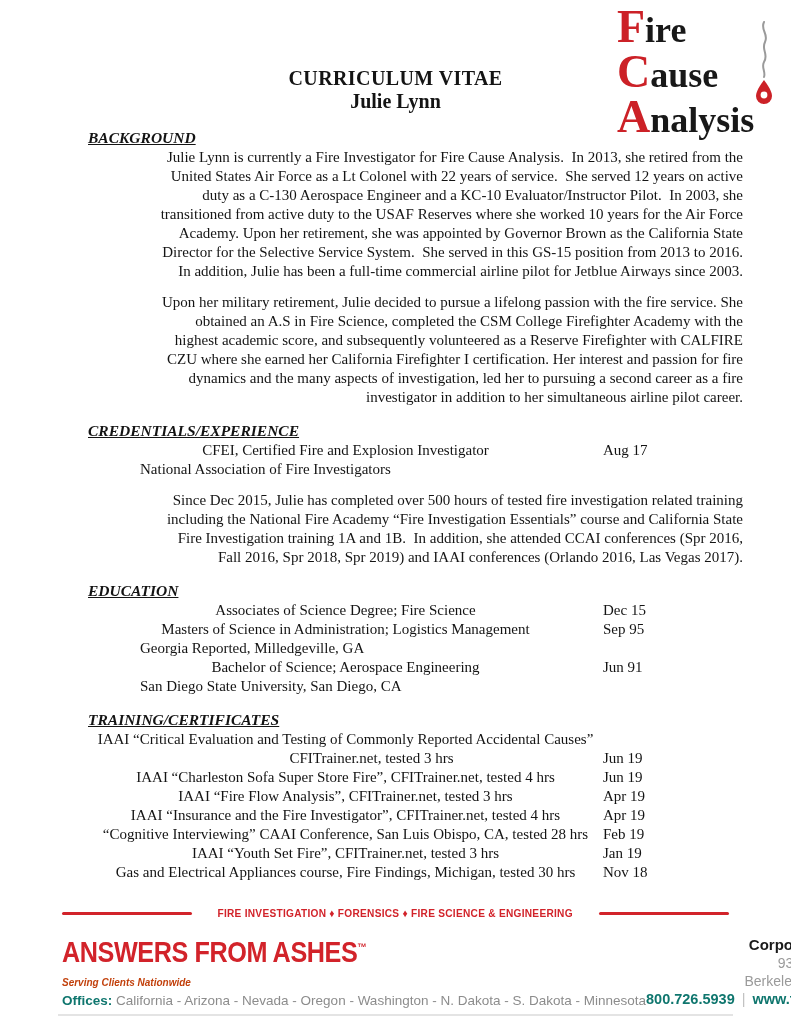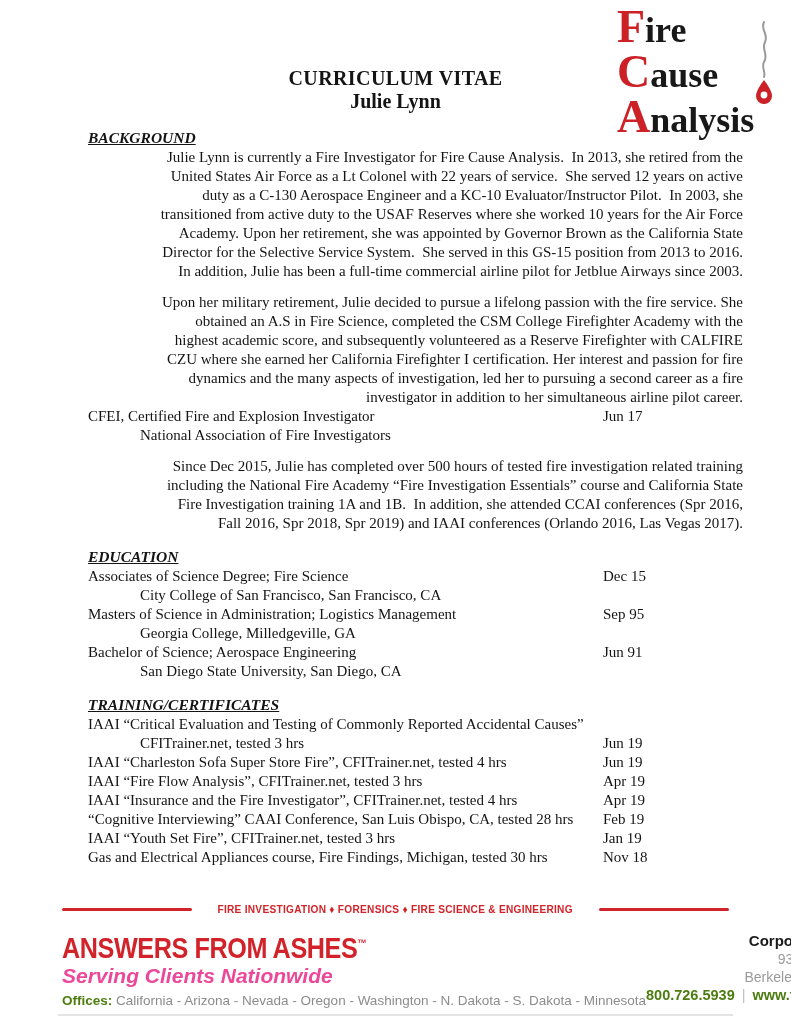--- a/index.html
+++ b/index.html
@@ -26,43 +26,43 @@
 
   
   .content { margin:16px 0 0 88px; width:655px; font-size:15px; line-height:19px; }
   .heading {
     font-weight:bold; font-style:italic; text-decoration:underline;
     font-size:15.5px; line-height:20px; margin-top:14px;
   }
   .heading.first { margin-top:0; }
   .para { white-space:pre; margin-top:12px;text-align:right; }
   .para.tight { margin-top:0; }
-  .row { display:flex; white-space:nowrap; }
+  .row { display:flex; white-space:nowrap;text-align:center; }
   .row .label { display:inline-block; min-width:515px; }
   .row .label.indent { padding-left:52px; }
   .subline { padding-left:52px; white-space:nowrap; }
 
   
   .footer { position:absolute; left:0; right:0; bottom:0; font-family:"Liberation Sans","DejaVu Sans",sans-serif; }
   .strip { display:flex; align-items:center; margin:0 62px;text-align:right; }
   .strip .rule { flex:1; height:3px; background:#d2232a; border-radius:2px; }
   .strip-text {
     padding:0 10px; color:#d2232a; font-weight:bold; font-size:11px;
     letter-spacing:0.3px; white-space:nowrap; transform:scaleX(0.92); transform-origin:center;
   }
-  .cols { display:flex; justify-content:space-between; align-items:center; margin:12px 62px 4px; }
+  .cols { display:flex; justify-content:space-between; align-items:flex-end; margin:12px 62px 4px; }
   .fleft { }
   .answers {
     color:#d2232a; font-weight:bold; font-size:30px; line-height:32px;
     letter-spacing:-0.5px; white-space:nowrap; transform:scaleX(0.84); transform-origin:left;
   }
   .answers .tm { font-size:11px; vertical-align:super; letter-spacing:0; }
-  .serving { font-weight:bold; font-style:italic; font-size:21px; color:#ec4899; }
+  .serving { margin-top:9px; font-weight:bold; font-style:italic; font-size:10px; color:#c2410c; }
   .offices { margin-top:5px; font-size:13.5px; color:#8c8c8c; white-space:nowrap; }
-  .offices .b, .fright .b { color:#4d7c0f; font-weight:bold; }
+  .offices .b, .fright .b { color:#0f766e; font-weight:bold; }
   .fright { text-align:right; font-size:14px; line-height:18px; color:#9a9a9a; }
   .corp { font-weight:bold; font-size:15px; color:#1a1a1a; }
   .phone-row { font-size:14.5px; }
   .phone-row .sep { color:#c0c0c0; font-weight:normal; padding:0 7px; }
   .bottom-rule { height:2px; background:#e4e4e4; margin:6px 58px 8px; }
 </style>
 </head>
 <body>
 
 <div class="logo">
@@ -91,41 +91,41 @@
 Academy. Upon her retirement, she was appointed by Governor Brown as the California State
 Director for the Selective Service System.  She served in this GS-15 position from 2013 to 2016.
 In addition, Julie has been a full-time commercial airline pilot for Jetblue Airways since 2003.</div>
   <div class="para">Upon her military retirement, Julie decided to pursue a lifelong passion with the fire service. She
 obtained an A.S in Fire Science, completed the CSM College Firefighter Academy with the
 highest academic score, and subsequently volunteered as a Reserve Firefighter with CALFIRE
 CZU where she earned her California Firefighter I certification. Her interest and passion for fire
 dynamics and the many aspects of investigation, led her to pursuing a second career as a fire
 investigator in addition to her simultaneous airline pilot career.</div>
 
+  <div class="heading">CREDENTIALS/EXPERIENCE</div>
   <div class="row">
     <span class="label">CFEI, Certified Fire and Explosion Investigator</span>
-    <span class="date">Jun 17</span>
+    <span class="date">Aug 17</span>
   </div>
   <div class="subline">National Association of Fire Investigators</div>
   <div class="para">Since Dec 2015, Julie has completed over 500 hours of tested fire investigation related training
 including the National Fire Academy “Fire Investigation Essentials” course and California State
 Fire Investigation training 1A and 1B.  In addition, she attended CCAI conferences (Spr 2016,
 Fall 2016, Spr 2018, Spr 2019) and IAAI conferences (Orlando 2016, Las Vegas 2017).</div>
 
   <div class="heading">EDUCATION</div>
   <div class="row">
     <span class="label">Associates of Science Degree; Fire Science</span>
     <span class="date">Dec 15</span>
   </div>
-  <div class="subline">City College of San Francisco, San Francisco, CA</div>
   <div class="row">
     <span class="label">Masters of Science in Administration; Logistics Management</span>
     <span class="date">Sep 95</span>
   </div>
-  <div class="subline">Georgia College, Milledgeville, GA</div>
+  <div class="subline">Georgia Reported, Milledgeville, GA</div>
   <div class="row">
     <span class="label">Bachelor of Science; Aerospace Engineering</span>
     <span class="date">Jun 91</span>
   </div>
   <div class="subline">San Diego State University, San Diego, CA</div>
 
   <div class="heading">TRAINING/CERTIFICATES</div>
   <div class="row">
     <span class="label">IAAI “Critical Evaluation and Testing of Commonly Reported Accidental Causes”</span>
   </div>

